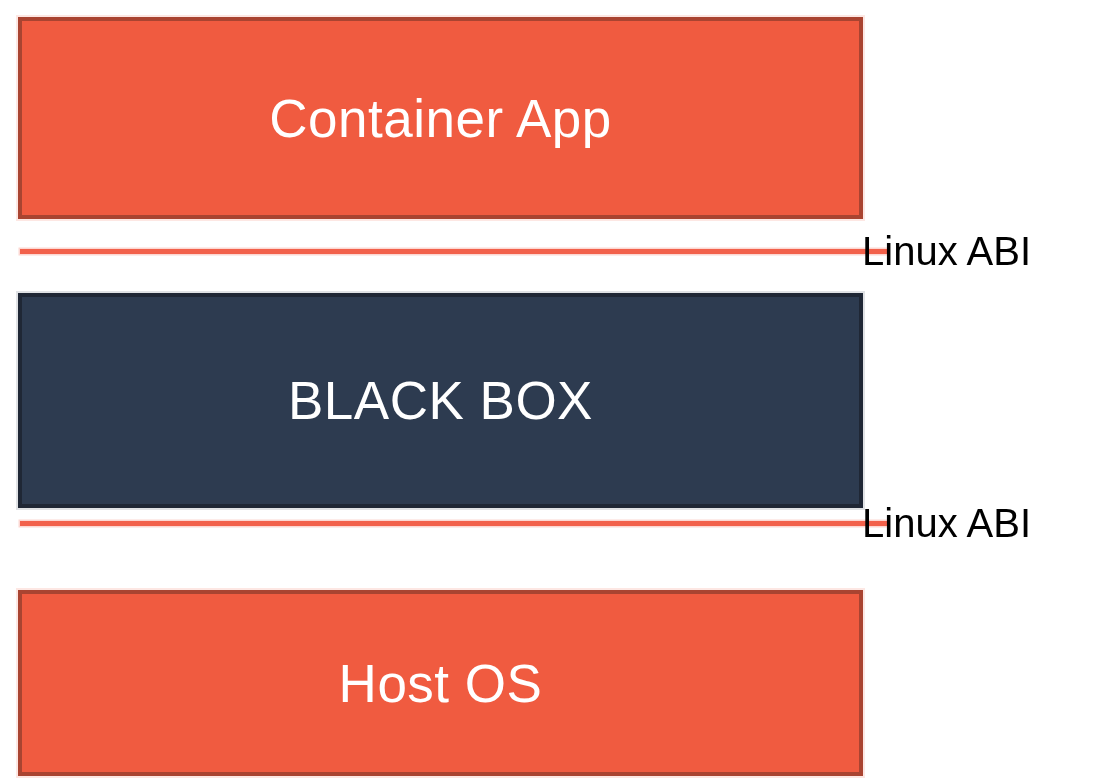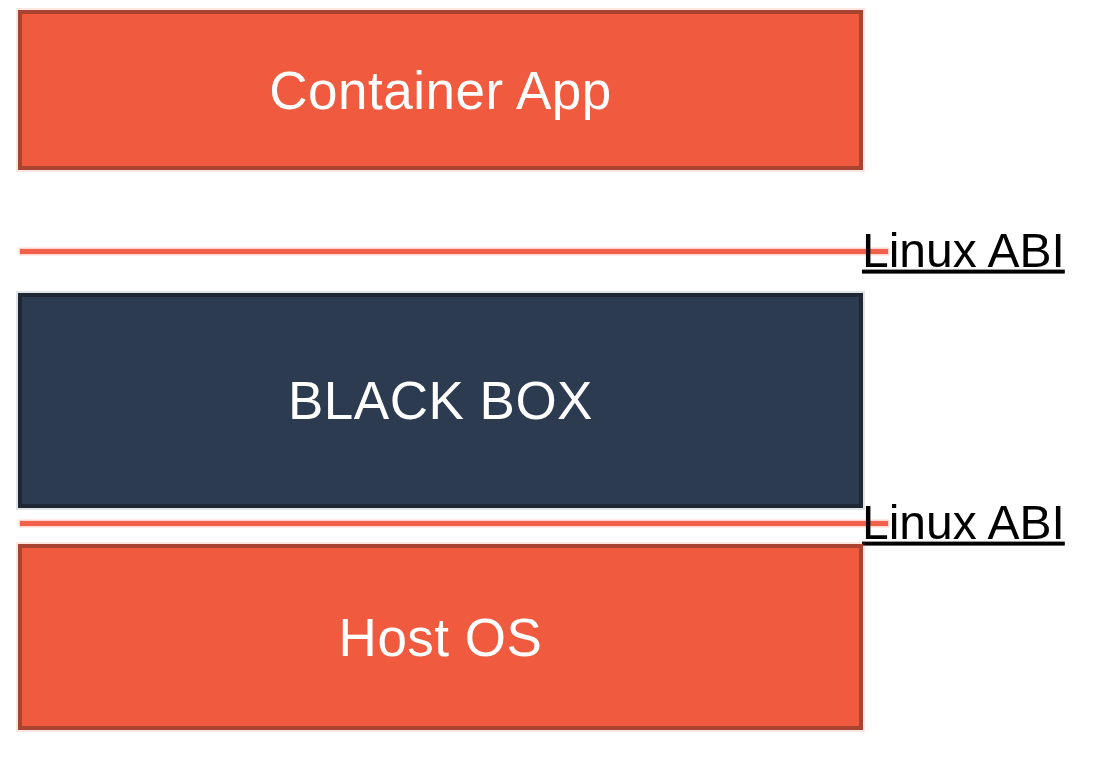--- a/index.html
+++ b/index.html
@@ -57,42 +57,41 @@
     width: 868px;
     height: 5px;
     background: var(--line);
     box-shadow: 0 0 0 1.5px rgba(242, 97, 75, 0.25);
   }
   .abi-label {
     position: absolute;
     left: 862px;
     transform: translateY(-50%);
     color: var(--interface-text);
-    font-size: 48px;
+    font-size: 40px;
     line-height: 1.1;
     white-space: nowrap;
-    text-decoration: underline;
   }
 </style>
 </head>
 <body>
 
 <div class="stage">
 
-  <div class="layer-box orange" style="top:10px; height:160px;">
+  <div class="layer-box orange" style="top:17px; height:202px;">
     <span class="layer-label">Container App</span>
   </div>
 
   <div class="abi-line" style="top:249px;"></div>
   <span class="abi-label" style="top:251px;">Linux ABI</span>
 
   <div class="layer-box dark" style="top:293px; height:215px;">
     <span class="layer-label">BLACK BOX</span>
   </div>
 
   <div class="abi-line" style="top:521px;"></div>
   <span class="abi-label" style="top:523px;">Linux ABI</span>
 
-  <div class="layer-box orange" style="top:544px; height:186px;">
+  <div class="layer-box orange" style="top:590px; height:186px;">
     <span class="layer-label">Host OS</span>
   </div>
 
 </div>
 
 </body></html>

